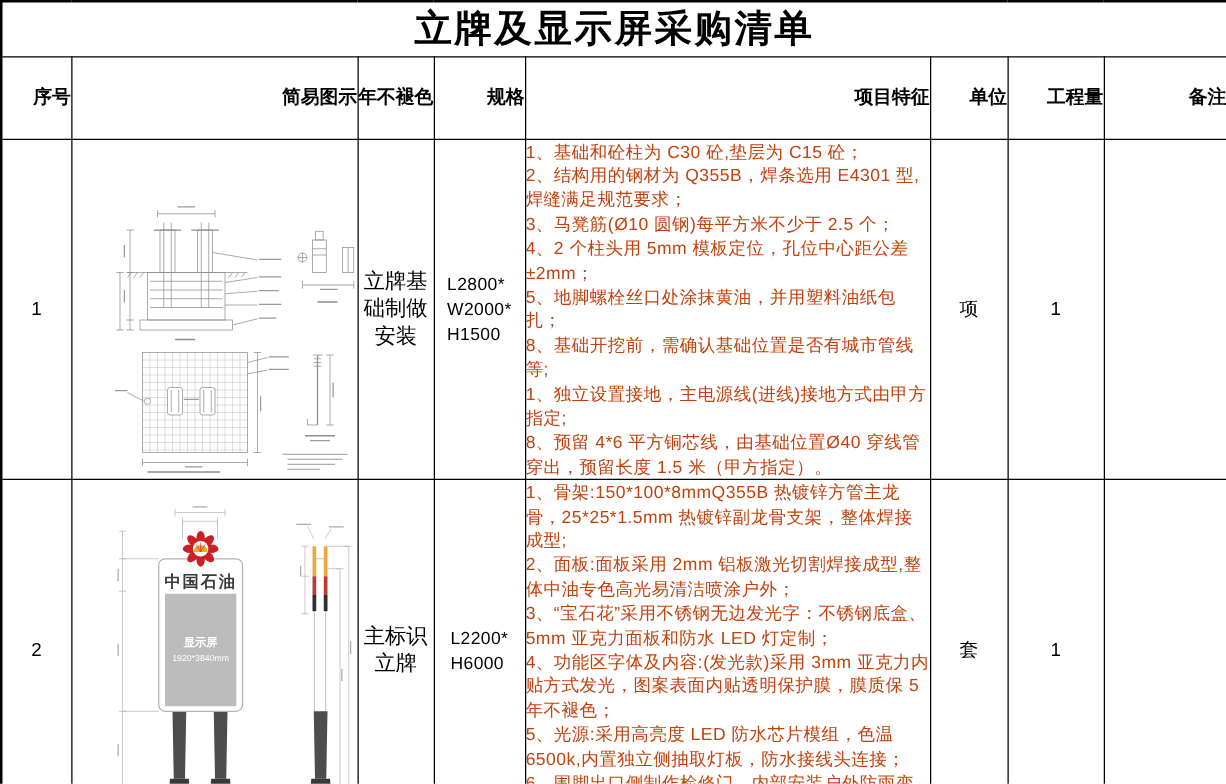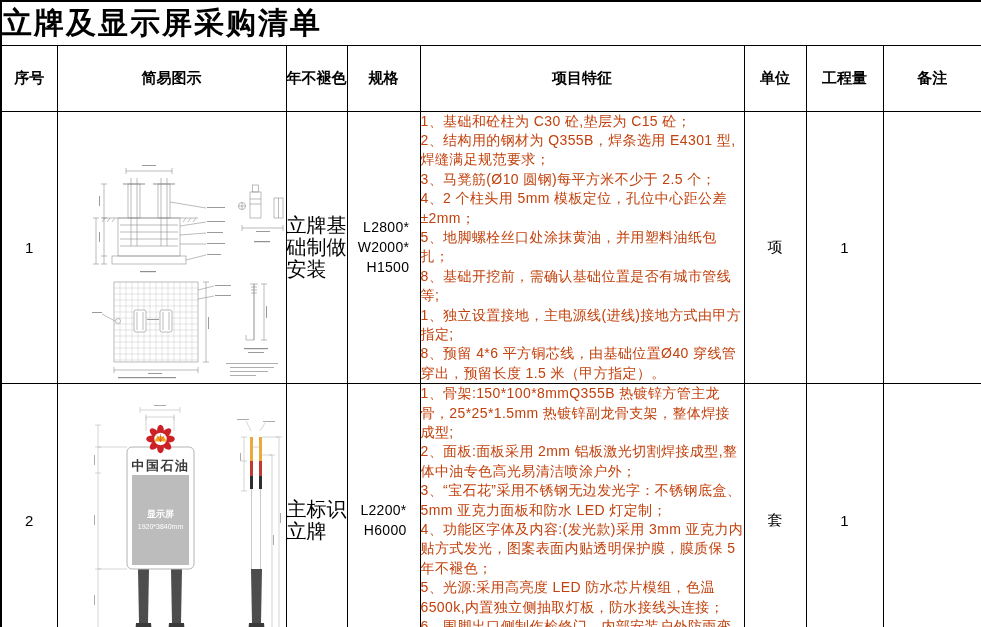--- a/index.html
+++ b/index.html
@@ -7,28 +7,28 @@
     width:981px; height:627px; overflow:hidden;
     font-family:"Liberation Sans", sans-serif; color:#000;
   }
   table.sheet {
     border-collapse:collapse; table-layout:fixed;
     width:981px; height:627px;
     border:2px solid #000; background:#fff;
   }
   table.sheet td { border:1px solid #000; padding:0; overflow:hidden; vertical-align:middle; }
   .title-cell {
-    font-size:30px; font-weight:bold; text-align:left;
+    font-size:30px; font-weight:bold; text-align:center;
     letter-spacing:2px; font-family:Liberation Mono, monospace;
   }
-  .head { font-size:15px; font-weight:bold; text-align:center; line-height:22px; padding:0 4px; }
+  .head { font-size:15px; font-weight:bold; text-align:right; line-height:22px; padding:0 4px; }
   .c-center { text-align:center; font-size:15px; }
-  .name-cell { text-align:left; font-size:20px; line-height:22px; padding:0 6px; }
+  .name-cell { text-align:center; font-size:17px; line-height:22px; padding:0 6px; }
   .spec-cell { text-align:center; font-size:14px; }
-  .spec-inner { display:inline-block; text-align:right; white-space:pre-line; line-height:20px; letter-spacing:0.3px; }
+  .spec-inner { display:inline-block; text-align:left; white-space:pre-line; line-height:20px; letter-spacing:0.3px; }
   .features-cell { vertical-align:top; padding:3px 4px 0 6px; }
   .features-list { font-size:14px; line-height:19.4px; letter-spacing:0.4px; color:#c2410c; }
   .diagram-cell { text-align:center; padding:0; }
   .diagram-cell svg { display:block; }
 </style>
 </head>
 <body>
 
 <table class="sheet">
   <colgroup>

